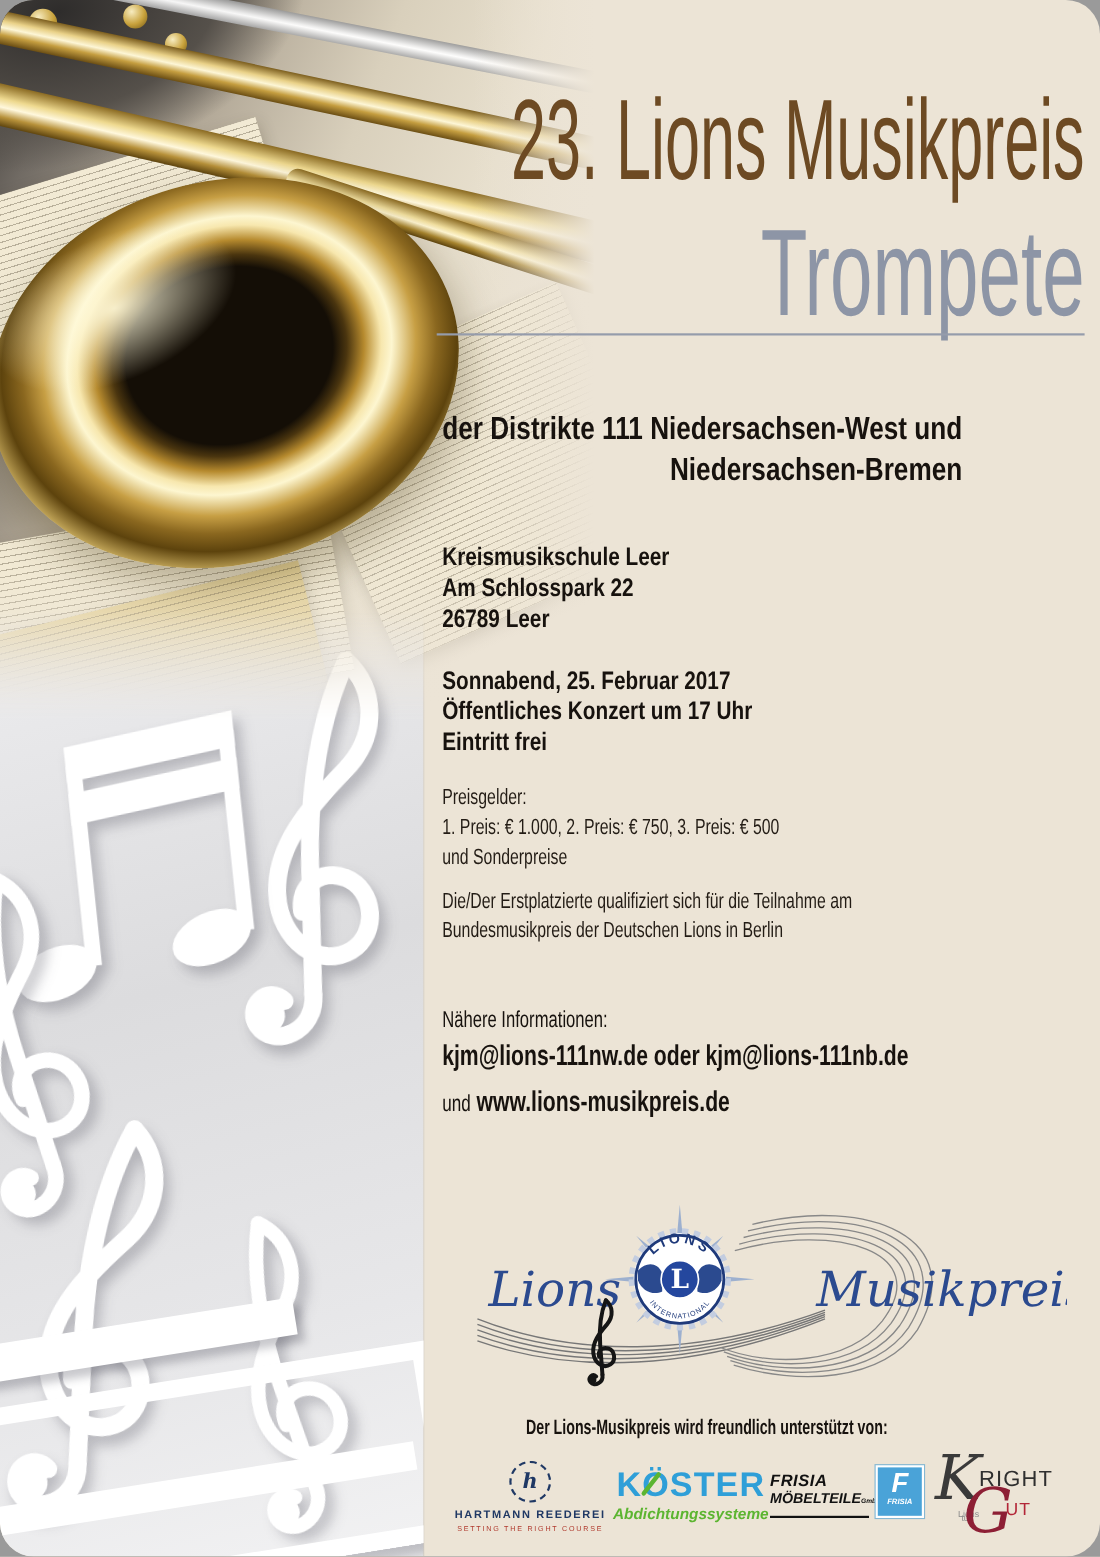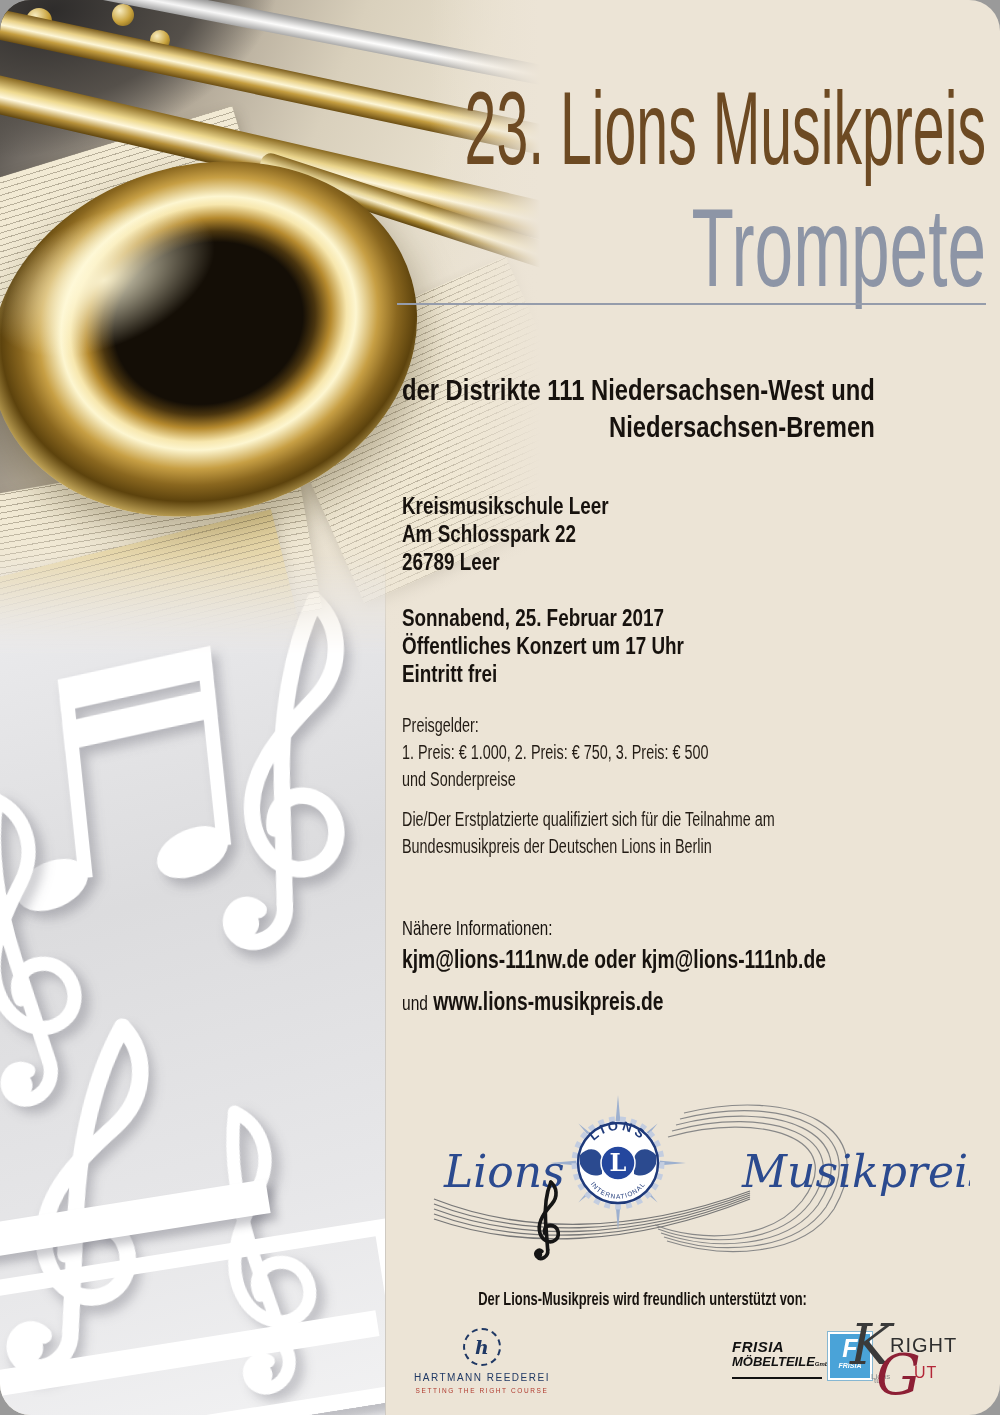--- a/index.html
+++ b/index.html
@@ -97,30 +97,30 @@
 
   
   .support{position:absolute;left:402px;top:1288px;width:476px;text-align:center;
     font-weight:bold;font-size:19px;transform:scaleX(.68);transform-origin:50% 50%;
     white-space:nowrap}
   .sp{position:absolute;}
   .sp-hartmann{left:412px;top:1328px;width:140px;text-align:center;color:var(--hartmann_navy,#1f3864)}
   .hr-circle{margin:0 auto;width:34px;height:34px;border:2px dashed var(--hartmann_navy,#1f3864);
     border-radius:50%;line-height:34px;font-style:italic;font-weight:bold;font-size:19px;
     font-family:"DejaVu Serif",serif}
-  .hr-name{margin-top:6px;font-size:10px;font-weight:normal;letter-spacing:1.5px;white-space:nowrap}
+  .hr-name{margin-top:6px;font-size:10px;font-weight:bold;letter-spacing:1.5px;white-space:nowrap}
   .hr-tag{margin-top:4px;font-size:6.5px;letter-spacing:1.6px;color:var(--hartmann_red,#b03a2e);
     white-space:nowrap}
   .sp-koester{left:548px;top:1332px;width:160px;text-align:center}
   .ko-name{font-size:31px;font-weight:bold;color:var(--koester_blue,#2f9fd8);letter-spacing:1px;
     position:relative;display:inline-block}
   .ko-slash{position:absolute;left:30px;top:4px;width:4px;height:26px;border-radius:2px;
     background:var(--koester_green,#5cb531);transform:rotate(38deg)}
   .ko-sub{font-size:14px;font-style:italic;font-weight:bold;color:var(--koester_green,#5cb531)}
-  .sp-frisia{left:732px;top:1338px;width:140px;height:60px}
+  .sp-frisia{left:700px;top:1338px;width:140px;height:60px}
   .fr-text{position:absolute;left:0;top:2px;width:90px;border-bottom:2px solid #111;
     padding-bottom:5px;color:#111;font-style:italic;font-weight:900;white-space:nowrap}
   .fr-l1{font-size:15px;line-height:14px;letter-spacing:.5px}
   .fr-l2{font-size:13px;line-height:15px}
   .fr-gmbh{font-size:6px;font-weight:bold}
   .fr-badge{position:absolute;left:96px;top:-6px;width:40px;height:44px;background:#4aa3d8;
     border:2px solid #fff;box-shadow:0 0 0 1px #86b7d2;text-align:center;color:#fff}
   .fr-f{font-size:25px;font-weight:900;font-style:italic;line-height:28px}
   .fr-b{font-size:7px;font-style:italic;font-weight:bold;line-height:8px}
   .sp-kultur{left:850px;top:1316px;width:130px;height:95px}
@@ -300,20 +300,27 @@
   </div>
 
   <div class="support">Der Lions-Musikpreis wird freundlich unterstützt von:</div>
 
   <div class="sp sp-hartmann">
     <div class="hr-circle">h</div>
     <div class="hr-name">HARTMANN REEDEREI</div>
     <div class="hr-tag">SETTING THE RIGHT COURSE</div>
   </div>
 
+  <div class="sp sp-koester">
+    <div class="ko-name">
+      <span>KÖSTER</span>
+      <span class="ko-slash"></span>
+    </div>
+    <div class="ko-sub">Abdichtungssysteme</div>
+  </div>
 
   <div class="sp sp-frisia">
     <div class="fr-text">
       <div class="fr-l1">FRISIA</div>
       <div class="fr-l2">
         <span>MÖBELTEILE</span><span class="fr-gmbh">GmbH</span>
       </div>
     </div>
     <div class="fr-badge">
       <div class="fr-f">F</div>

